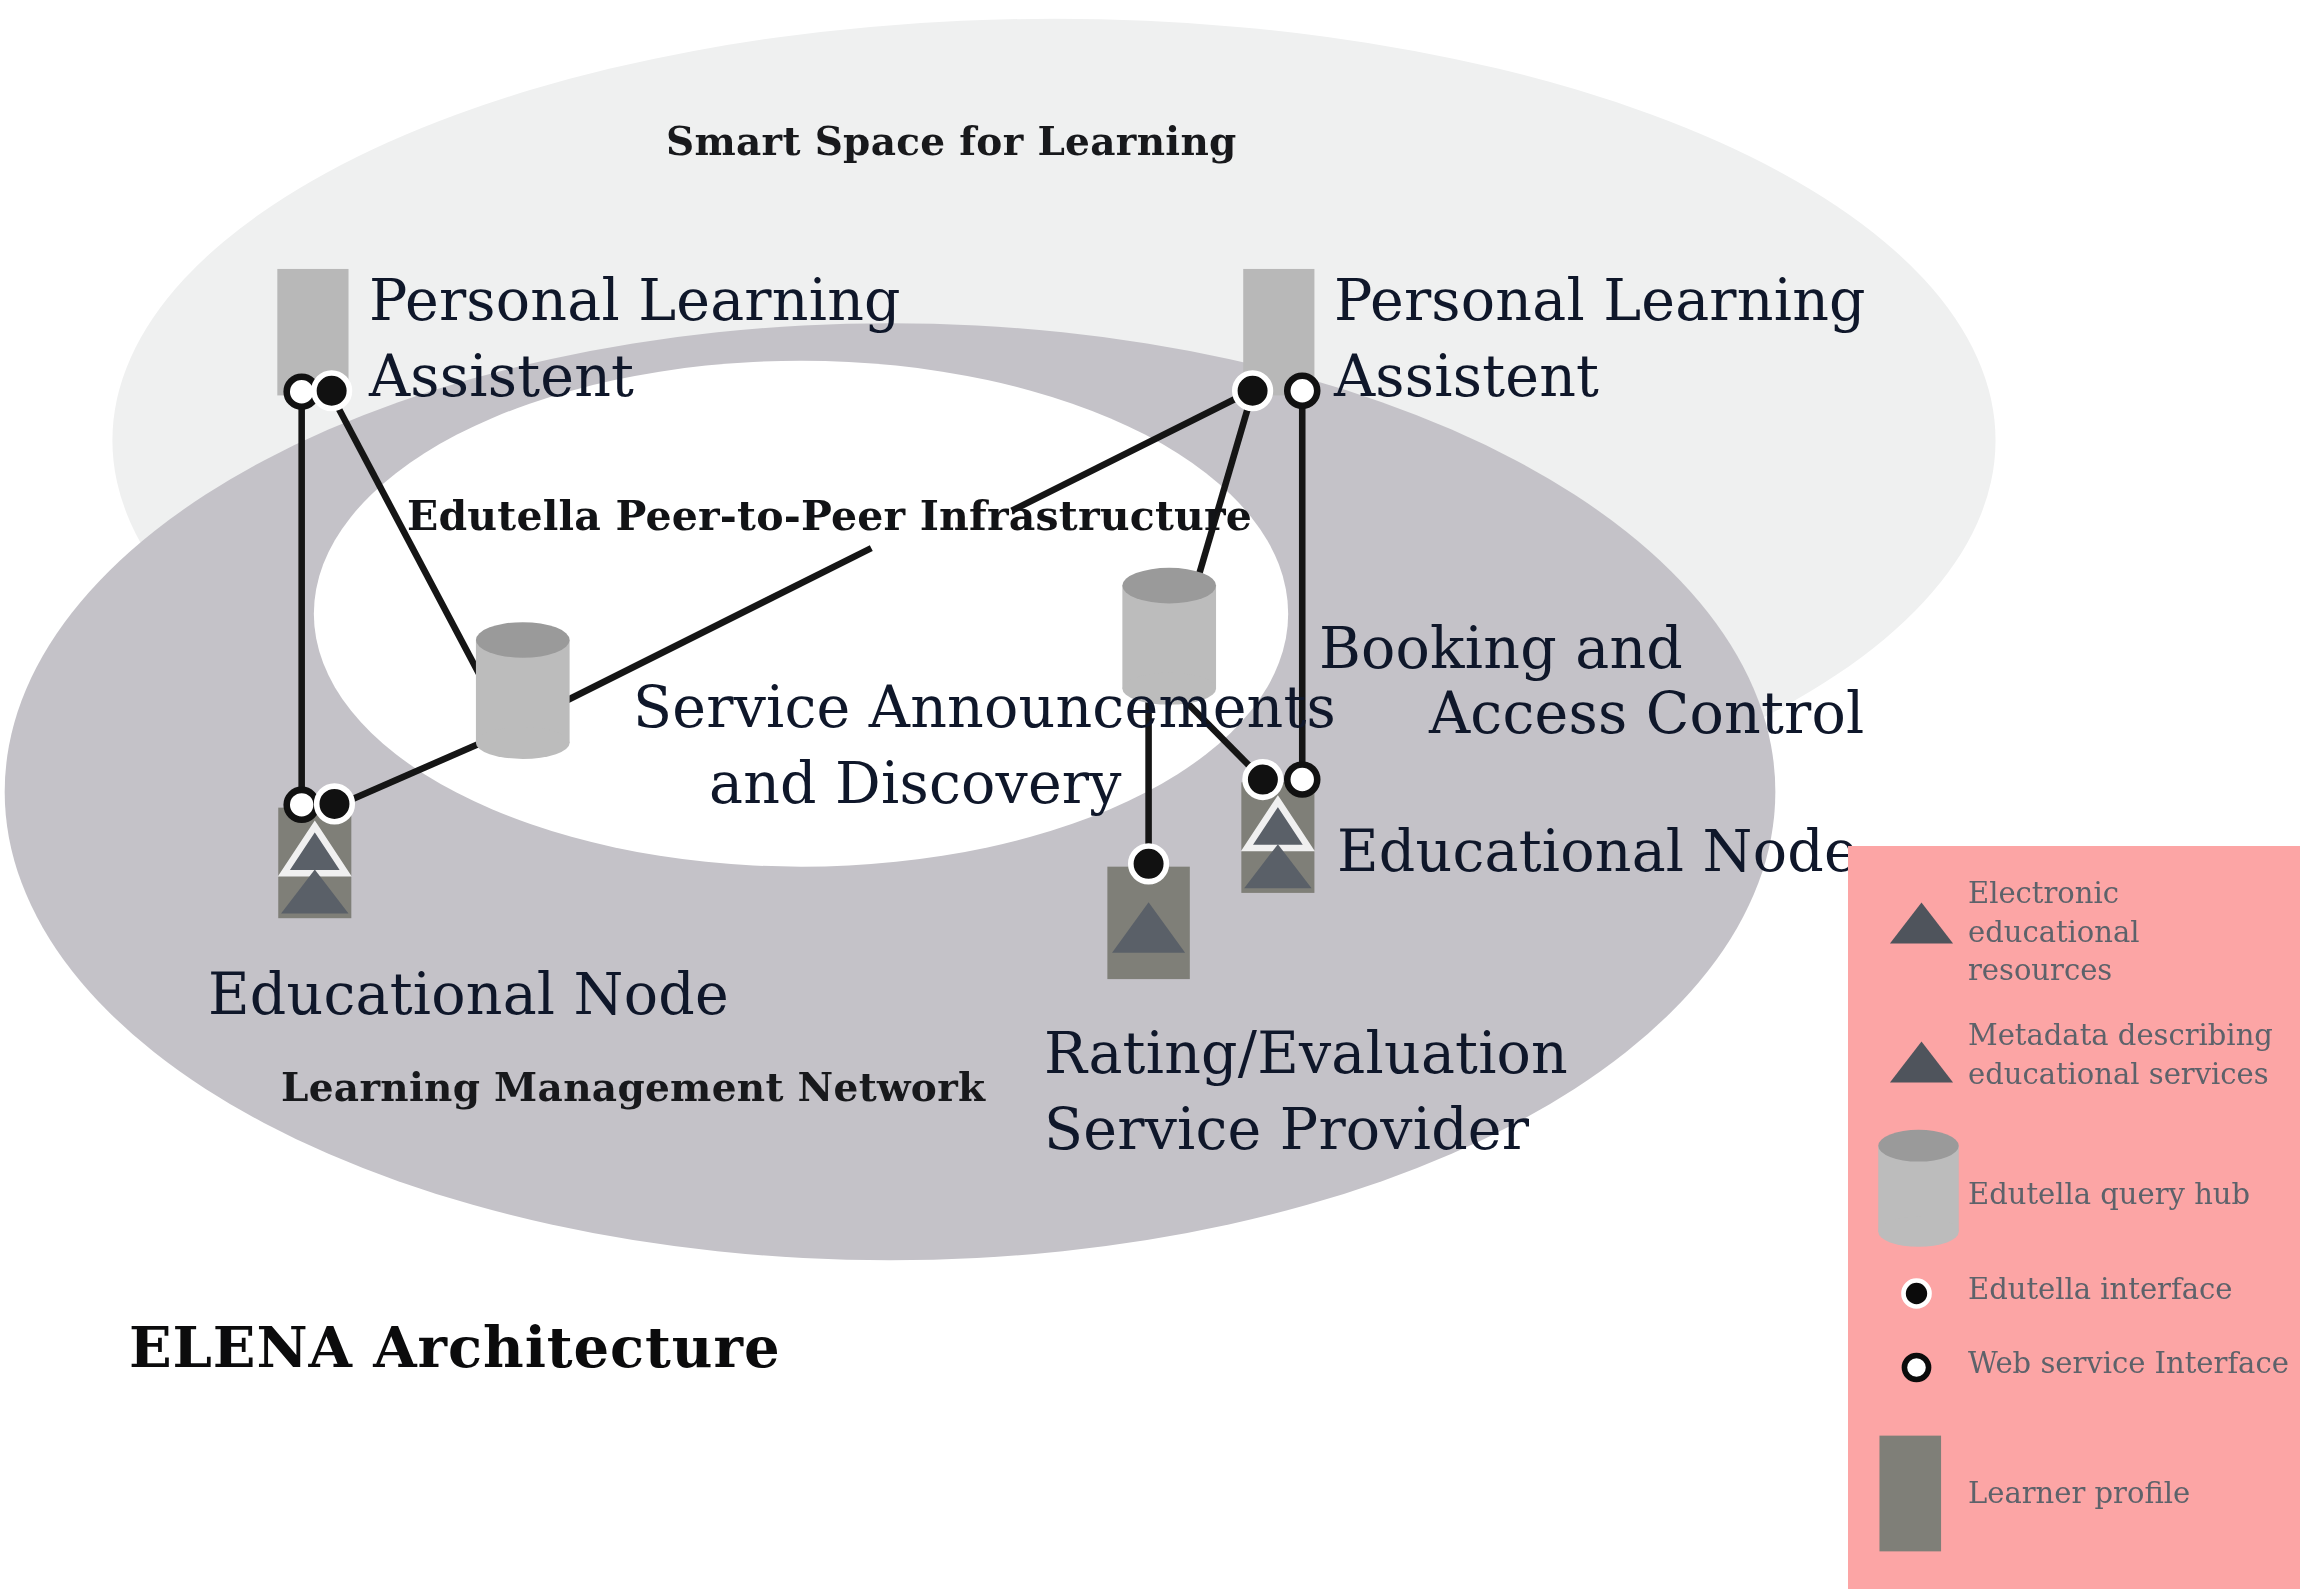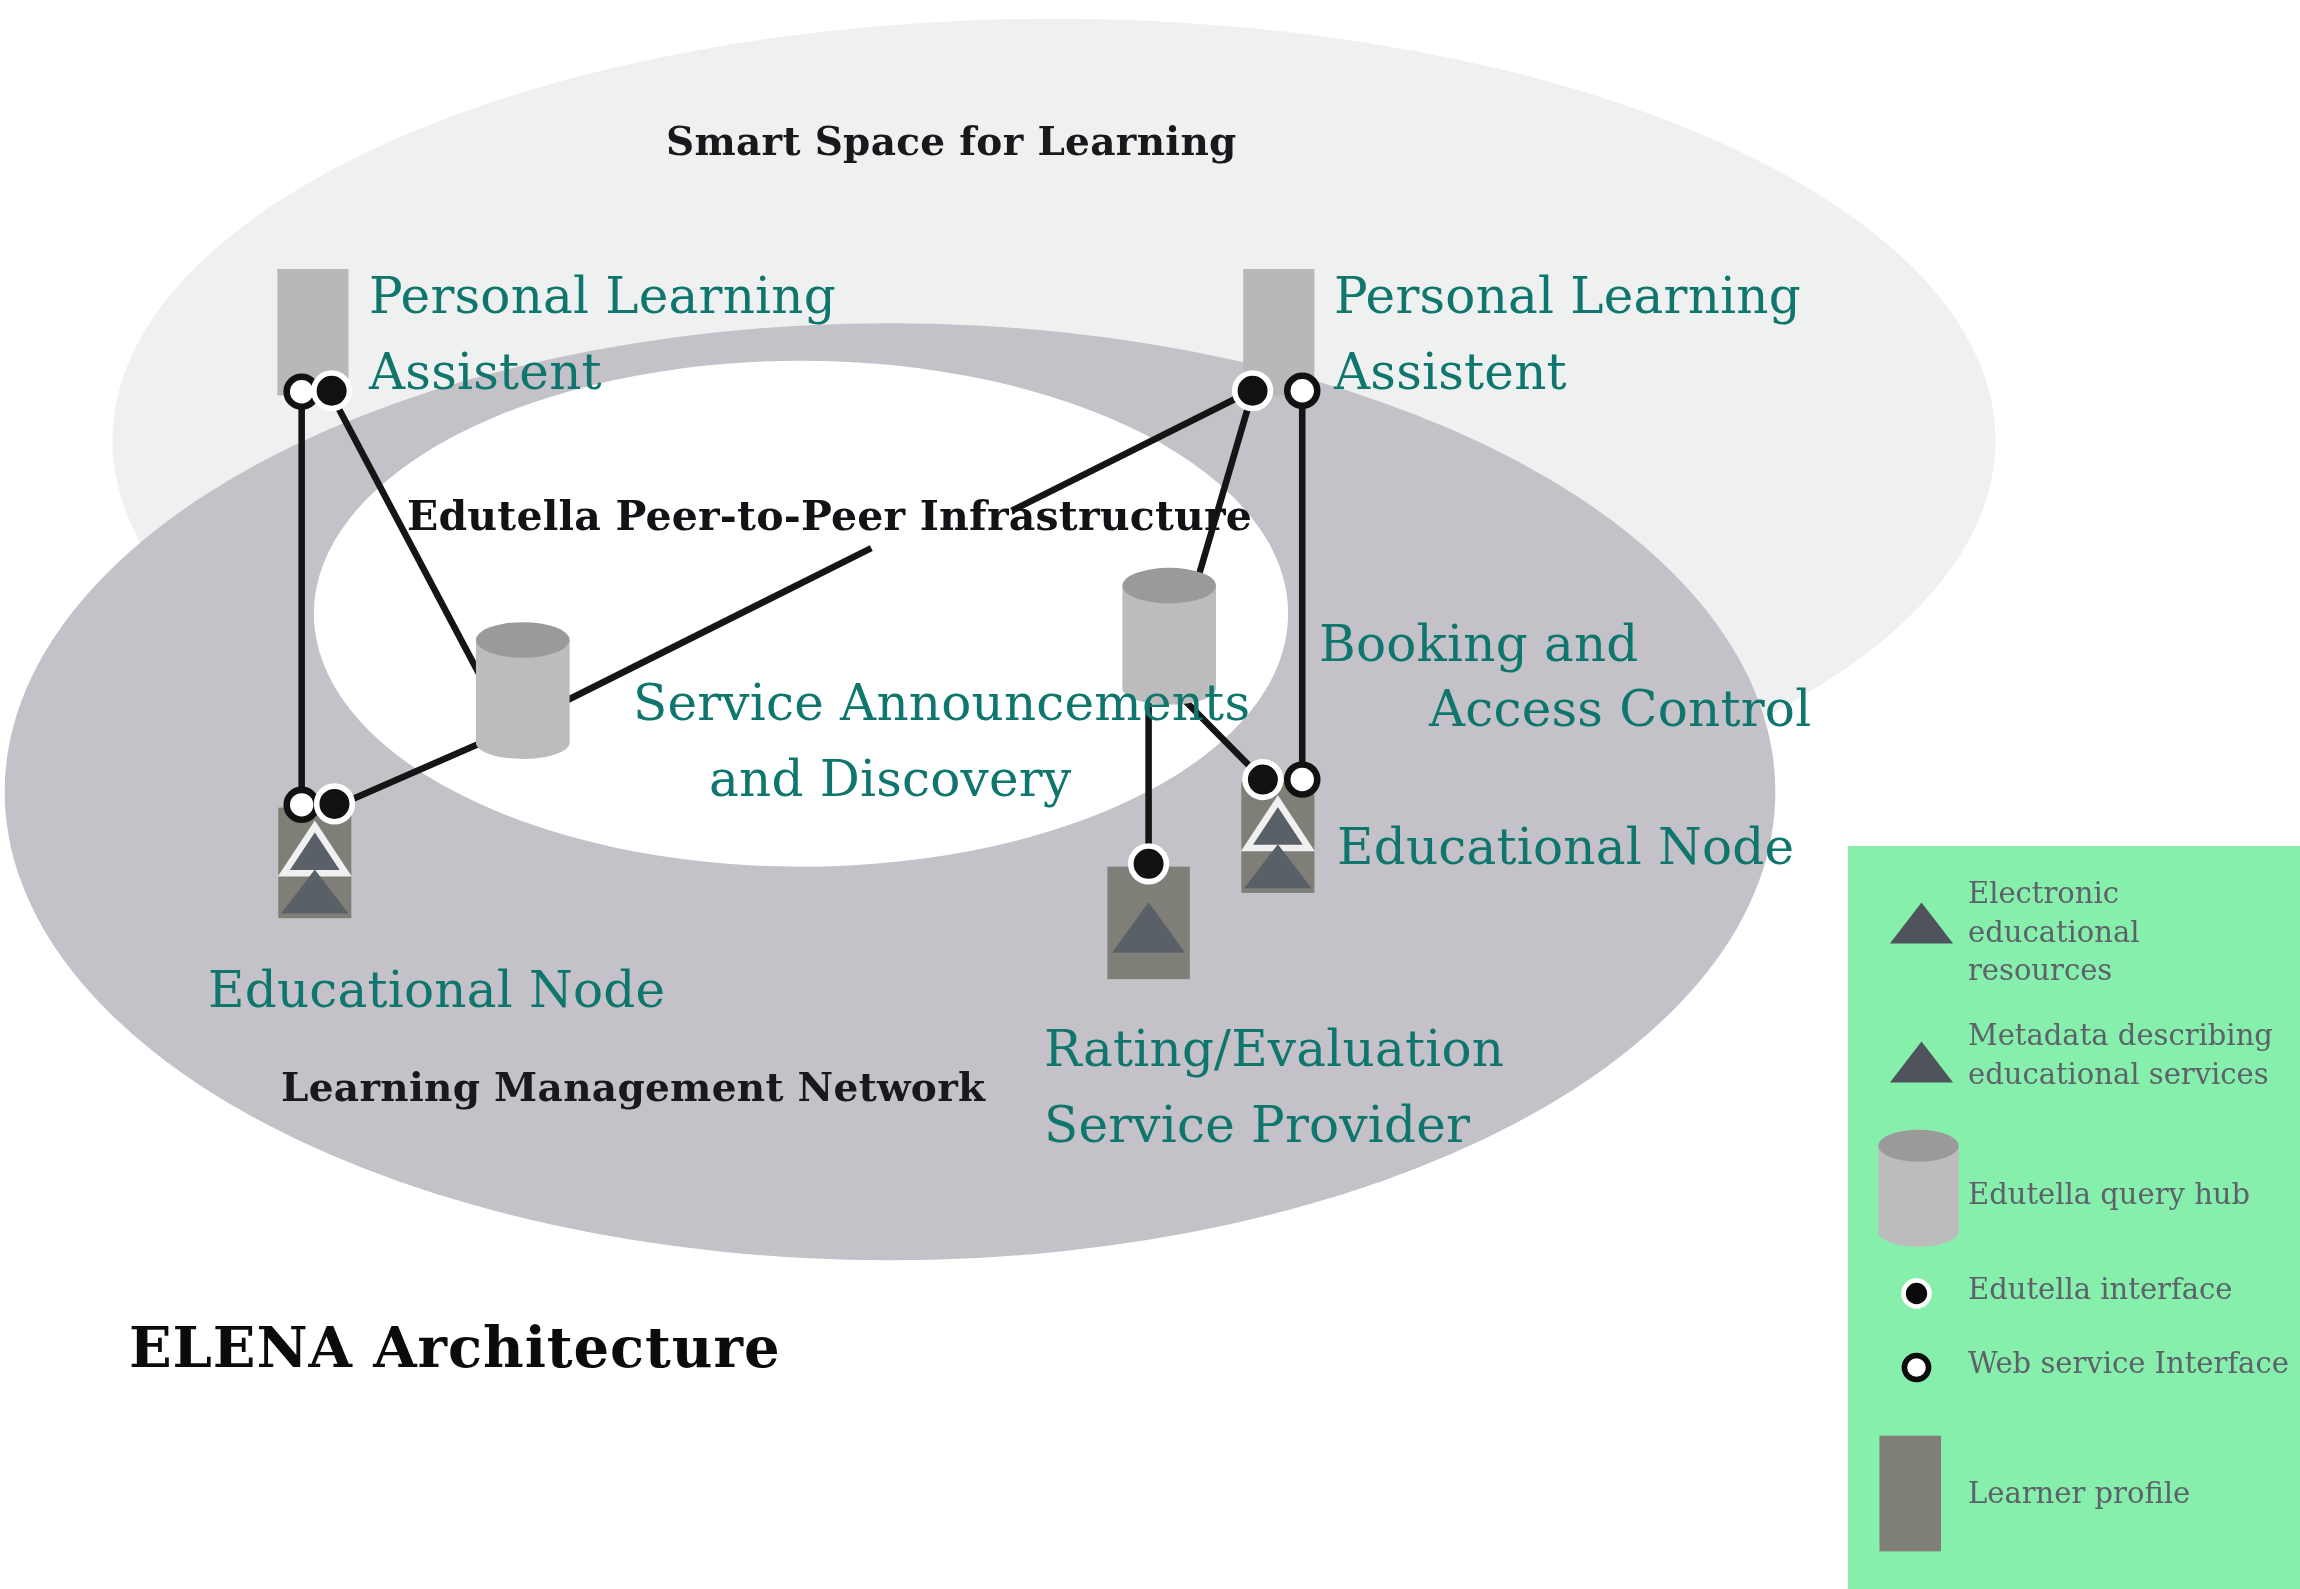--- a/index.html
+++ b/index.html
@@ -34,22 +34,22 @@
 
   
   .lbl {
     position: absolute;
     white-space: pre;
     line-height: 1.28;
     color: #5b6068;
     font-family: "DejaVu Serif", "Liberation Serif", serif;
   }
   .lbl.node-label {
-    font-size: 50px;
-    color: #0f766e;
+    font-size: 57px;
+    color: #0f172a;
     letter-spacing: 0.2px;
   }
   .lbl.zone-title {
     font-size: 39px;
     font-weight: bold;
     color: #18191c;
     letter-spacing: 0.3px;
   }
   .lbl.infra-title {
     font-size: 41px;
@@ -70,21 +70,21 @@
     line-height: 1.33;
   }
 
   
   #legend-panel {
     position: absolute;
     left: 1848px;
     top: 846px;
     width: 453px;
     height: 744px;
-    background: #86efac;
+    background: #fca5a5;
   }
   .legend-row {
     position: absolute;
     left: 0;
     width: 100%;
   }
   .legend-icon {
     position: absolute;
   }
 </style>

